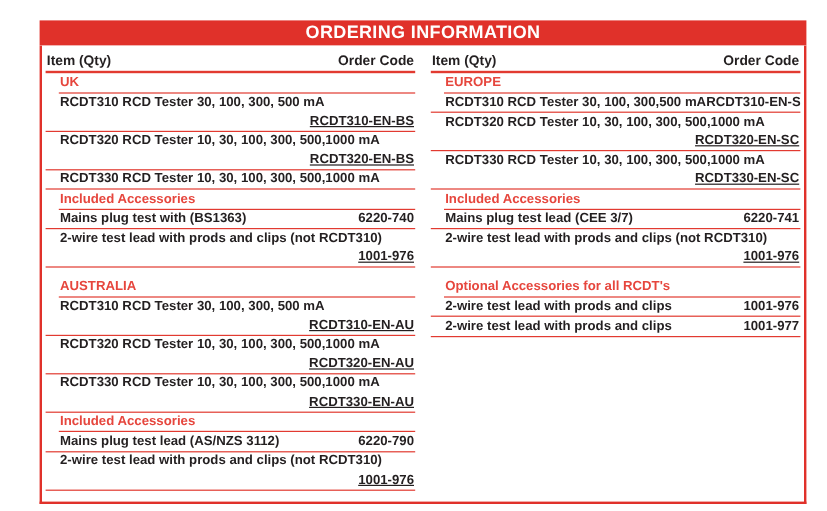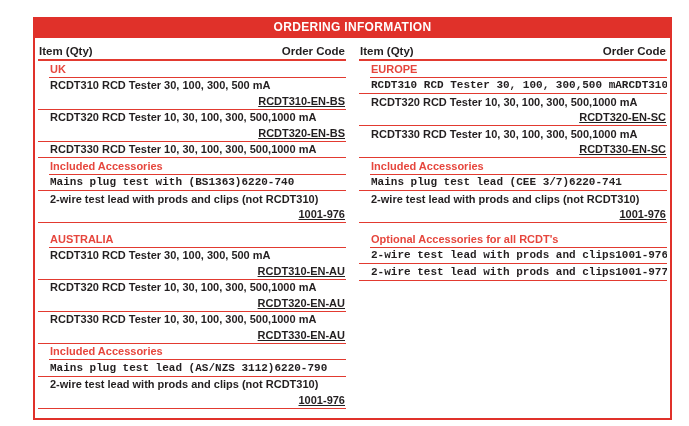--- a/index.html
+++ b/index.html
@@ -23,21 +23,21 @@
     top: 17px;
     width: 639px;
     height: 403px;
     box-sizing: border-box;
   }
   .title-bar {
     height: 21px;
     background: var(--bar-red);
     color: #ffffff;
     font-weight: bold;
-    font-size: 12px;
+    font-size: 15px;
     letter-spacing: 0.3px;
     text-align: center;
     line-height: 21px;
   }
   .body-box {
     box-sizing: border-box;
     height: 382px;
     border-left: 2px solid var(--bar-red);
     border-right: 2px solid var(--bar-red);
     border-bottom: 2px solid var(--bar-red);
@@ -71,21 +71,21 @@
     padding: 0 1px;
     white-space: nowrap;
     overflow: hidden;
     margin-left: 11px;
   }
   .section-label {
     color: var(--label-red);
     border-bottom: 1px solid var(--line-red);
   }
   .row { border-bottom: 1px solid var(--line-red); }
-  .row-line.single { justify-content: flex-start; font-family: Liberation Mono, monospace; }
+  .row-line.single { justify-content: space-between; }
   .row-line.code-line { justify-content: flex-end; text-decoration: underline; }
 </style>
 </head>
 <body>
 
 <div class="doc">
   <div class="title-bar">ORDERING INFORMATION</div>
   <div class="body-box">
     <div class="col" id="col-left">
       <div class="col-header">

